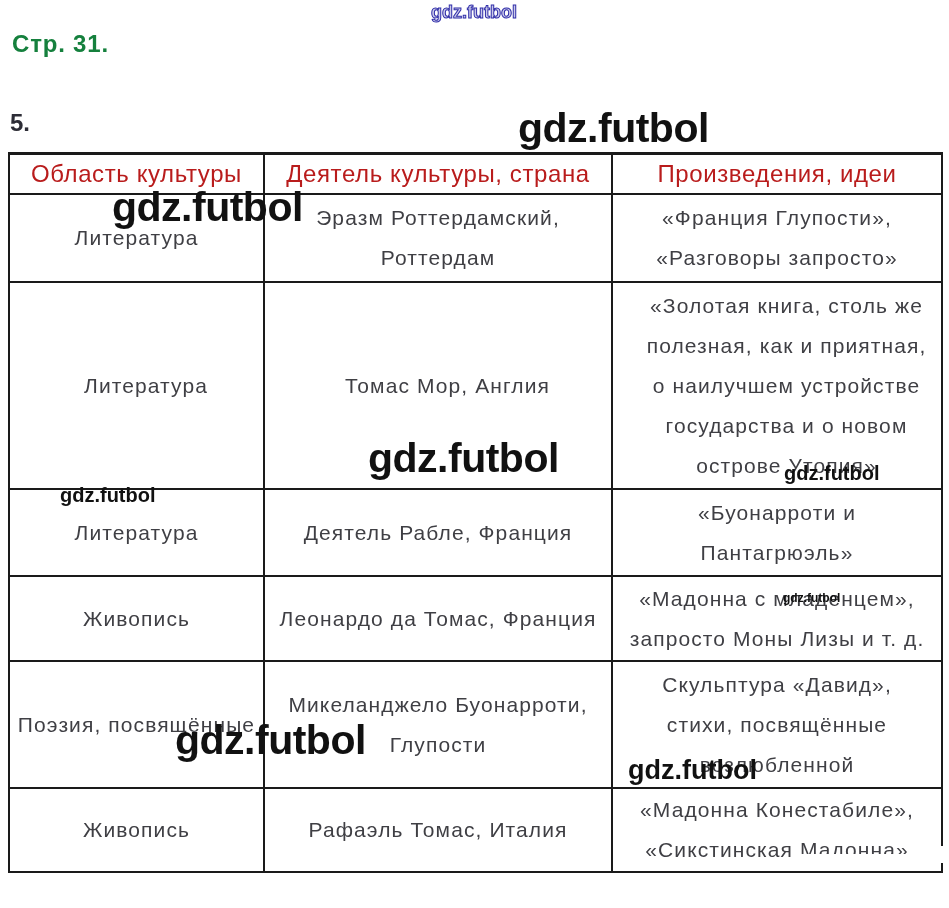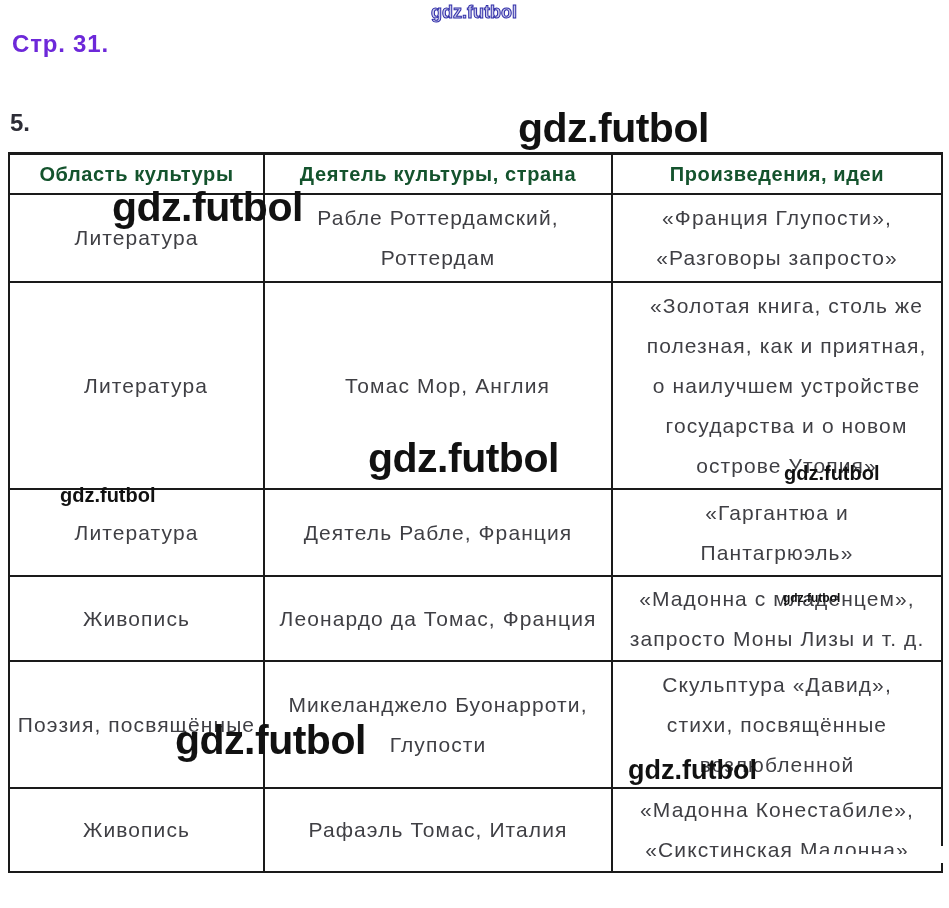--- a/index.html
+++ b/index.html
@@ -12,21 +12,21 @@
     font-family: "Liberation Sans", sans-serif;
   }
 
   .page-title {
     position: absolute;
     left: 12px; top: 30px;
     margin: 0;
     font-size: 24px;
     font-weight: 700;
     letter-spacing: 0.8px;
-    color: #6d28d9;
+    color: #15803d;
   }
   .item-number {
     position: absolute;
     left: 10px; top: 109px;
     font-size: 24px;
     font-weight: 700;
     color: #2d2d36;
   }
 
   
@@ -39,24 +39,24 @@
   }
   .doc-table th, .doc-table td {
     border: 2px solid #1a1a1a;
     padding: 0 2px;
     text-align: center;
     vertical-align: middle;
   }
   .doc-table { border-top: 3px solid #1a1a1a; }
   .doc-table th {
     height: 38px;
-    font-size: 20px;
-    font-weight: 700;
+    font-size: 24px;
+    font-weight: 400;
     letter-spacing: 0.6px;
-    color: #14532d;
+    color: #b91c1c;
   }
   .doc-table td {
     font-size: 21px;
     letter-spacing: 1.1px;
     color: #3f3f44;
     white-space: pre-line;
     line-height: 40px;
   }
   tr.r1 td { height: 86px; }
   tr.r2 td { height: 205px; padding-left: 21px; }
@@ -115,38 +115,38 @@
     <thead>
       <tr>
         <th>Область культуры</th>
         <th>Деятель культуры, страна</th>
         <th>Произведения, идеи</th>
       </tr>
     </thead>
     <tbody>
       <tr class="r1">
         <td>Литература</td>
-        <td>Рабле Роттердамский,
+        <td>Эразм Роттердамский,
 Роттердам</td>
         <td>«Франция Глупости»,
 «Разговоры запросто»</td>
       </tr>
       <tr class="r2">
         <td>Литература</td>
         <td>Томас Мор, Англия</td>
         <td>«Золотая книга, столь же
 полезная, как и приятная,
 о наилучшем устройстве
 государства и о новом
 острове Утопия»</td>
       </tr>
       <tr class="r3">
         <td>Литература</td>
         <td>Деятель Рабле, Франция</td>
-        <td>«Гаргантюа и
+        <td>«Буонарроти и
 Пантагрюэль»</td>
       </tr>
       <tr class="r4">
         <td>Живопись</td>
         <td>Леонардо да Томас, Франция</td>
         <td>«Мадонна с младенцем»,
 запросто Моны Лизы и т. д.</td>
       </tr>
       <tr class="r5">
         <td>Поэзия, посвящённые</td>

